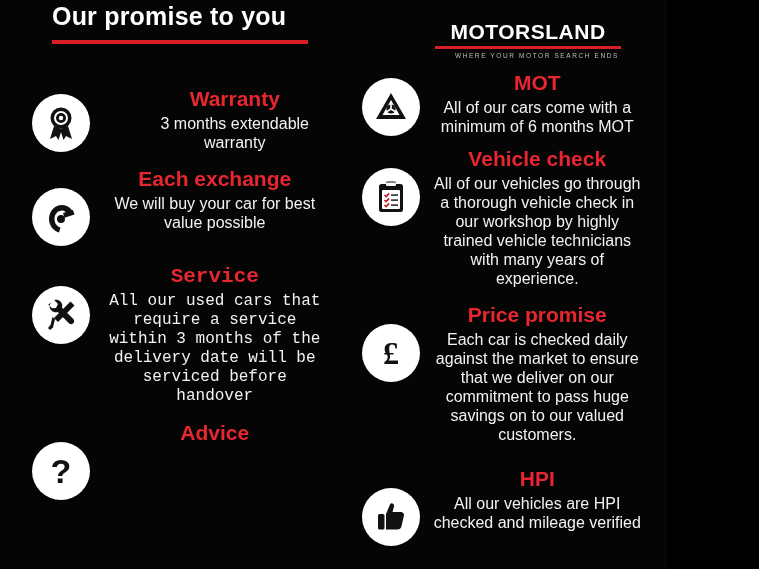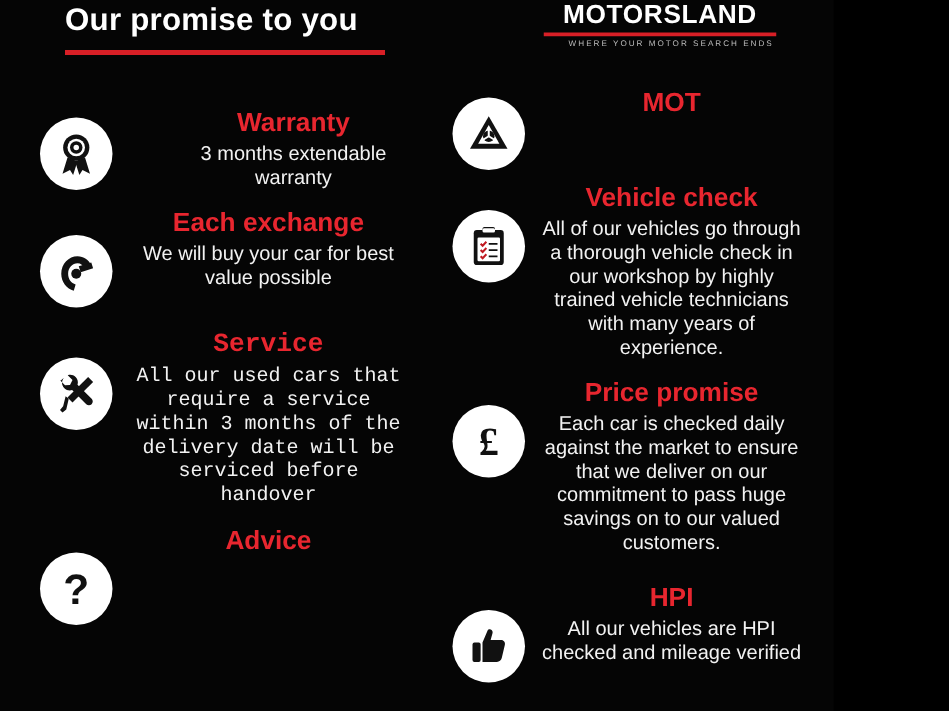--- a/index.html
+++ b/index.html
@@ -44,20 +44,21 @@
     top: 0px;
     width: 186px;
     text-align: center;
   }
   .logo-word {
     color: #ffffff;
     font-size: 21px;
     font-weight: bold;
     letter-spacing: .5px;
     line-height: 23px;
+    margin-top: 20px;
   }
   .logo-rule {
     width: 100%;
     height: 3px;
     background: #d81f26;
     margin: 3px 0 3px 0;
   }
   .logo-sub {
     color: #bdbdbd;
     font-size: 6.5px;
@@ -207,20 +208,21 @@
             <path d="M19 5 L34 31 L4 31 Z" fill="#111"></path>
             <path d="M19 12 L27.5 27 L10.5 27 Z" fill="#fff"></path>
             <circle cx="19" cy="21" r="4.6" fill="#111"></circle>
             <path d="M19 21 L19 13.5" stroke="#fff" stroke-width="1.6"></path>
             <path d="M19 21 L25.5 25" stroke="#fff" stroke-width="1.6"></path>
             <path d="M19 21 L12.5 25" stroke="#fff" stroke-width="1.6"></path>
           </svg>
         </div>
         <div class="txt">
           <div class="item-title">MOT</div>
+          <div class="item-body">All of our cars come with a minimum of 6 months MOT</div>
         </div>
       </div>
 
       <div class="item i-vcheck">
         <div class="badge">
           <svg width="34" height="34" viewBox="0 0 34 34">
             <rect x="5" y="4" width="24" height="28" rx="2.5" fill="#111"></rect>
             <rect x="12" y="1.5" width="10" height="5" rx="1.5" fill="#111"></rect>
             <rect x="12" y="2.5" width="10" height="3.5" rx="1.2" fill="#fff"></rect>
             <rect x="8" y="10" width="18" height="19" rx="1" fill="#fff"></rect>

